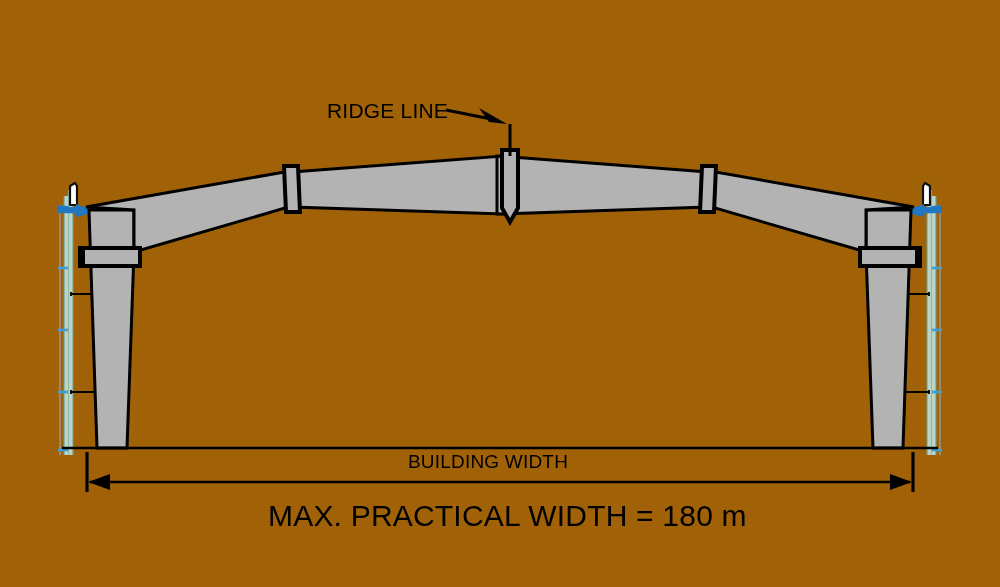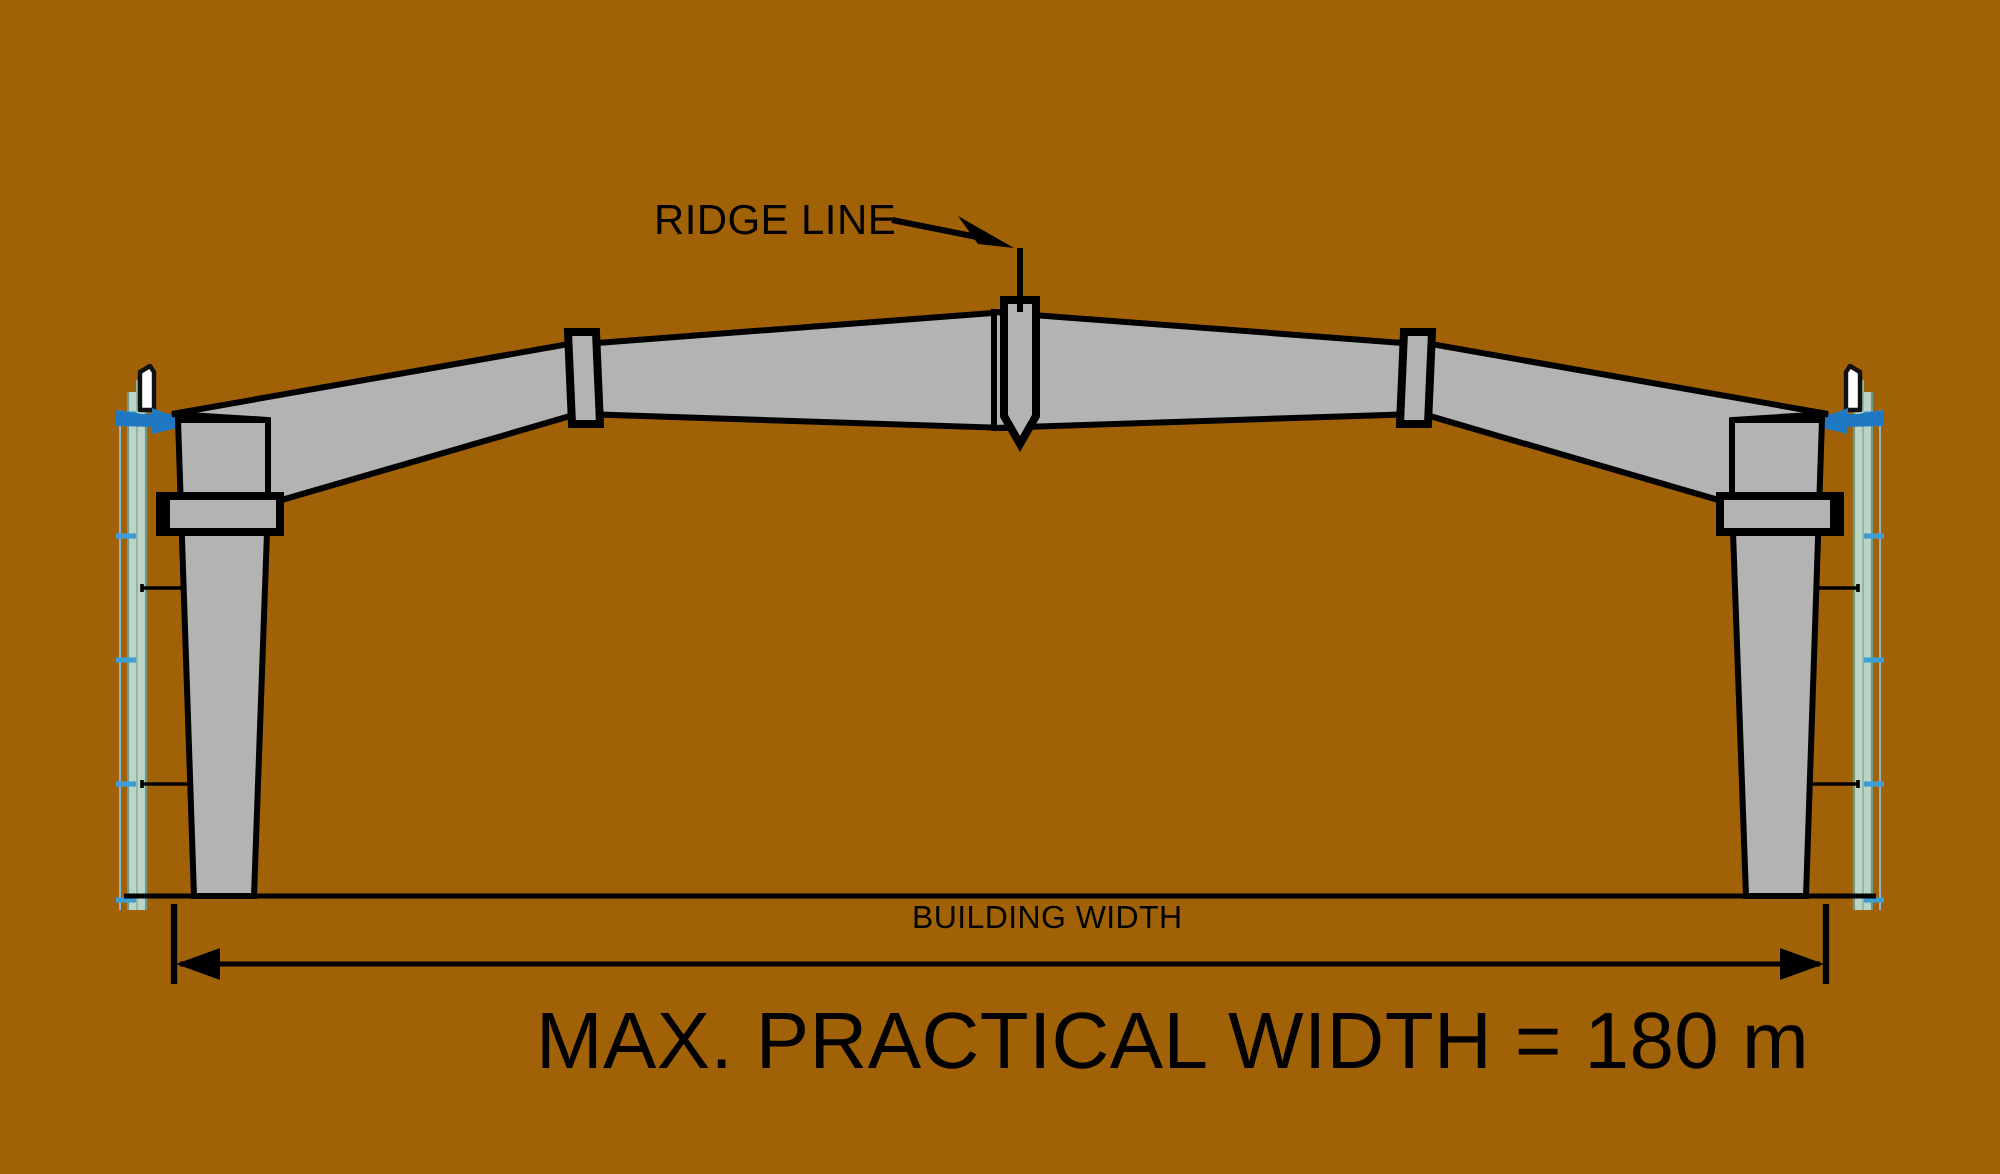--- a/index.html
+++ b/index.html
@@ -2,22 +2,22 @@
 <html><head>
 <meta charset="utf-8">
 <style>
   html,body{margin:0;padding:0;background:#ffffff;}
   body{width:1000px;height:587px;overflow:hidden;
        font-family:"Liberation Sans", sans-serif;color:#000;}
   #stage{position:relative;width:1000px;height:587px;background:#a16207;}
   svg#dwg{position:absolute;left:0;top:0;width:1000px;height:587px;display:block;}
   .lbl{position:absolute;white-space:nowrap;letter-spacing:.2px;}
   #ridge-label{left:327px;top:99px;font-size:21px;}
-  #bw-label{left:408px;top:451px;font-size:16px;margin-left:48px;}
-  #max-label{left:268px;top:499px;font-size:40px;}
+  #bw-label{left:408px;top:451px;font-size:19px;}
+  #max-label{left:268px;top:499px;font-size:30px;}
 </style>
 </head>
 <body>
 
 <div id="stage">
 
 <svg id="dwg" viewBox="0 0 1000 587">
 
   <g>
     <rect x="64" y="196" width="9" height="259" fill="#bcd4c8" stroke="none"></rect>

